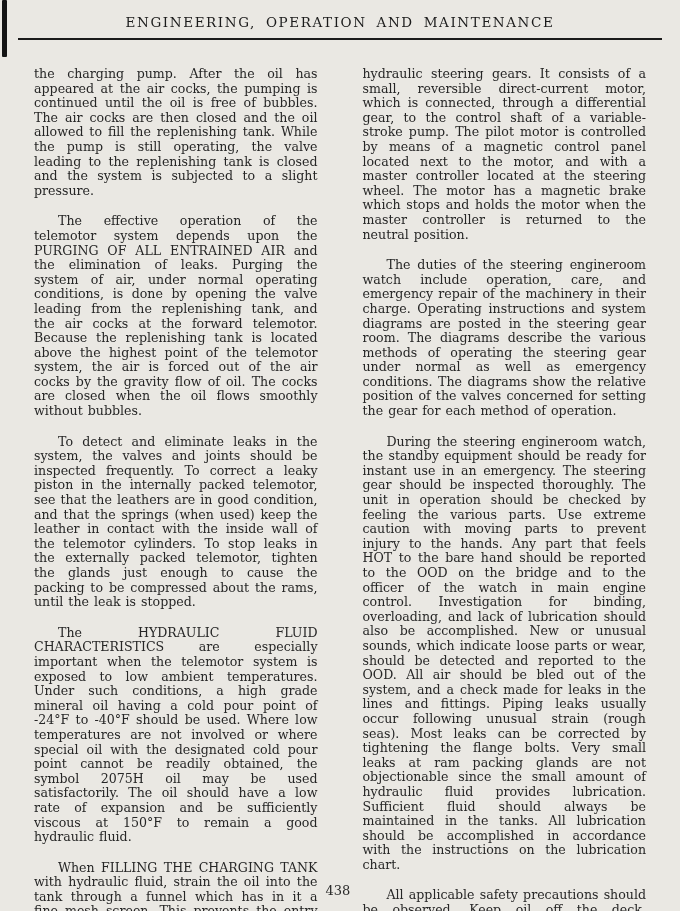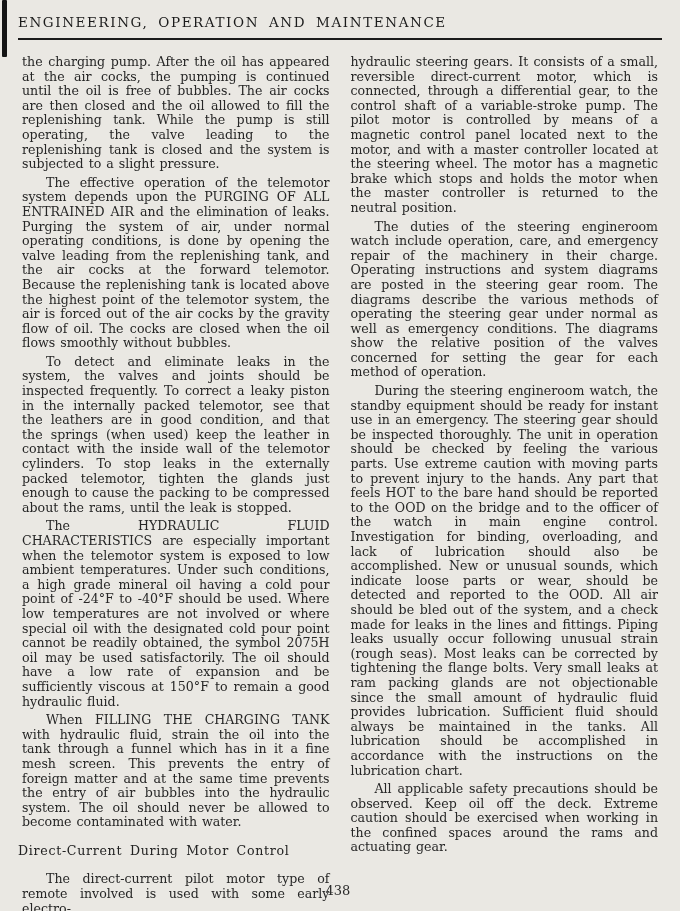--- a/index.html
+++ b/index.html
@@ -22,21 +22,21 @@
     width: 5px;
     height: 57px;
     background: #141414;
     border-radius: 1px;
   }
   .page {
     padding: 10px 18px 0 18px;
     box-sizing: border-box;
   }
   .header-title {
-    text-align: left;
+    text-align: center;
     font-size: 13.5px;
     letter-spacing: 1.6px;
     word-spacing: 4px;
     color: #1b1b1b;
     margin-top: 4px;
     white-space: nowrap;
   }
   .header-rule {
     height: 2px;
     background: #1b1b1b;
@@ -49,21 +49,21 @@
   }
   .col {
     flex: 1;
     min-width: 0;
     font-size: 12.6px;
     line-height: 14.6px;
     text-align: justify;
     color: #262626;
   }
   .para {
-    margin: 4px;
+    margin: 16px;
     text-indent: 24px;
     word-spacing: 1px;
   }
   .para.no-indent {
     text-indent: 0;
   }
   .section-heading {
     margin: 14px 0 14px 0;
     text-indent: 0;
     text-align: left;

